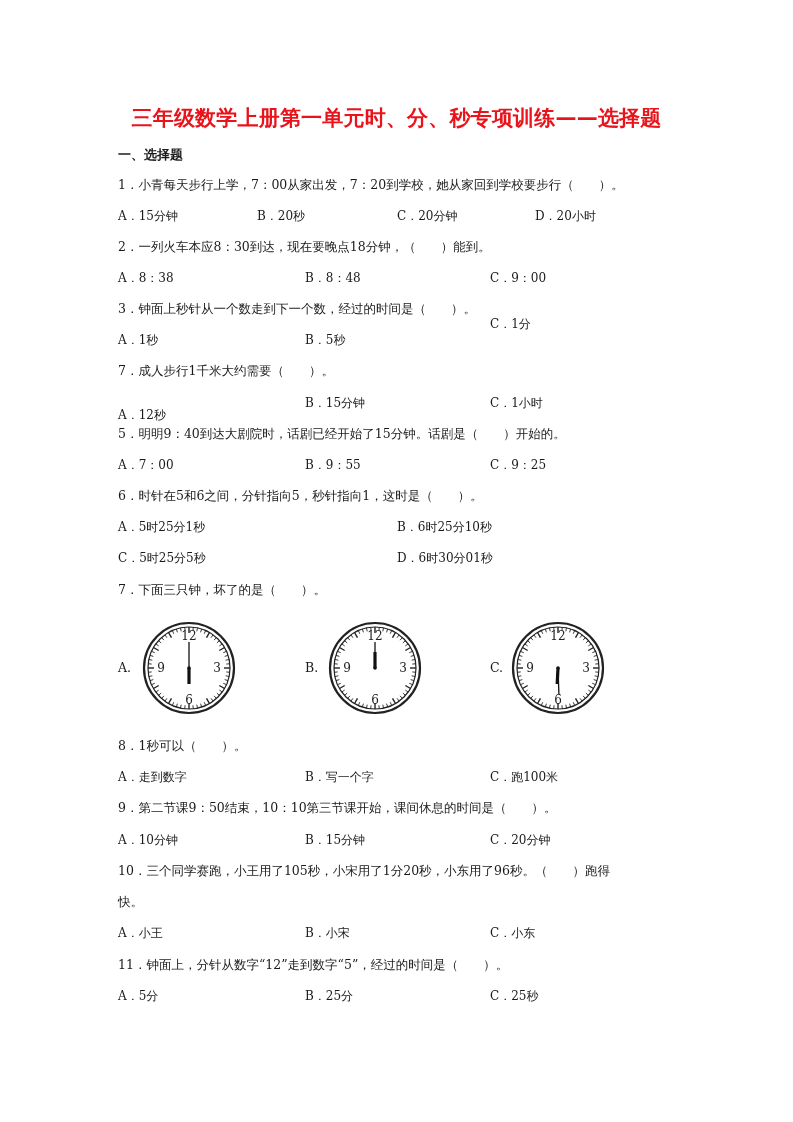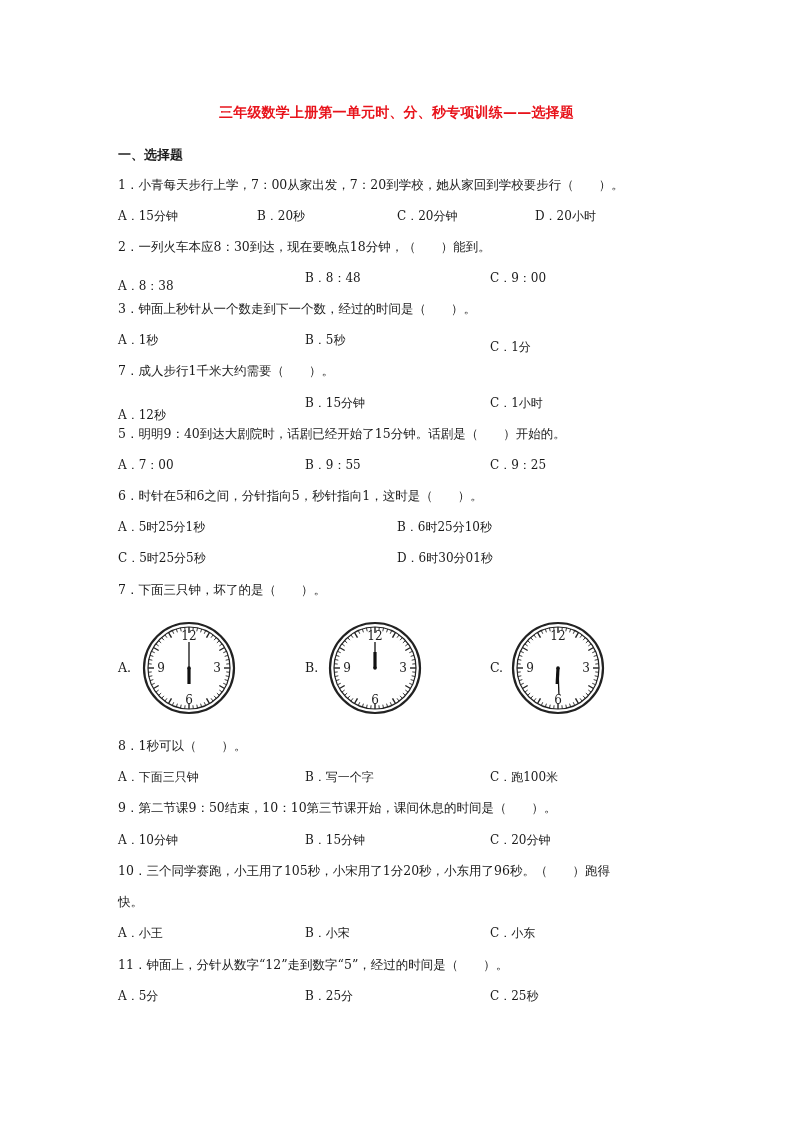--- a/index.html
+++ b/index.html
@@ -1,48 +1,48 @@
 <!DOCTYPE html>
 <html><head>
   <meta charset="utf-8">
   <style>
     html, body { margin: 0; padding: 0; background: #ffffff; }
     body { width: 793px; height: 1122px; position: relative; overflow: hidden;
       font-family: "DejaVu Serif", "Liberation Serif", serif; color: #1a1a1a; }
     .title { position: absolute; left: 0; top: 104px; width: 793px; text-align: center;
       font-family: "DejaVu Sans", "Liberation Sans", sans-serif; font-weight: bold;
-      font-size: 14px; letter-spacing: 0.2px; color: #e8131b; }
+      font-size: 21px; letter-spacing: 0.2px; color: #e8131b; }
     .section { position: absolute; left: 118px; top: 146px;
       font-family: "DejaVu Sans", "Liberation Sans", sans-serif; font-weight: bold; font-size: 13px; text-align: right; }
     .line { position: absolute; left: 118px; font-size: 12.5px; white-space: nowrap; line-height: 16px; text-align: center; }
     .opt { position: absolute; font-size: 12px; white-space: nowrap; line-height: 16px; }
     .clock-label { position: absolute; font-size: 12.5px; line-height: 16px; }
     .clock { position: absolute; width: 96px; height: 96px; }
   </style>
 </head>
 <body>
 
 <div class="title">三年级数学上册第一单元时、分、秒专项训练——选择题</div>
 <div class="section">一、选择题</div>
 
 <div class="line" style="top:177px">1．小青每天步行上学，7：00从家出发，7：20到学校，她从家回到学校要步行（　　）。</div>
 <div class="opt" style="left:118px;top:208px">A．15分钟</div>
 <div class="opt" style="left:257px;top:208px">B．20秒</div>
 <div class="opt" style="left:397px;top:208px">C．20分钟</div>
 <div class="opt" style="left:535px;top:208px">D．20小时</div>
 
 <div class="line" style="top:239px">2．一列火车本应8：30到达，现在要晚点18分钟，（　　）能到。</div>
-<div class="opt" style="left:118px;top:278px">A．8：38</div>
+<div class="opt" style="left:118px;top:270px">A．8：38</div>
 <div class="opt" style="left:305px;top:270px">B．8：48</div>
 <div class="opt" style="left:490px;top:270px">C．9：00</div>
 
 <div class="line" style="top:301px">3．钟面上秒针从一个数走到下一个数，经过的时间是（　　）。</div>
 <div class="opt" style="left:118px;top:332px">A．1秒</div>
 <div class="opt" style="left:305px;top:332px">B．5秒</div>
-<div class="opt" style="left:490px;top:339px">C．1分</div>
+<div class="opt" style="left:490px;top:316px">C．1分</div>
 
 <div class="line" style="top:363px">7．成人步行1千米大约需要（　　）。</div>
 <div class="opt" style="left:118px;top:407px">A．12秒</div>
 <div class="opt" style="left:305px;top:395px">B．15分钟</div>
 <div class="opt" style="left:490px;top:395px">C．1小时</div>
 
 <div class="line" style="top:426px">5．明明9：40到达大剧院时，话剧已经开始了15分钟。话剧是（　　）开始的。</div>
 <div class="opt" style="left:118px;top:457px">A．7：00</div>
 <div class="opt" style="left:305px;top:457px">B．9：55</div>
 <div class="opt" style="left:490px;top:457px">C．9：25</div>
@@ -274,21 +274,21 @@
       <text x="76" y="52" text-anchor="middle" font-size="12" font-family="&quot;DejaVu Serif&quot;, serif" fill="#222">3</text>
       <text x="48" y="84" text-anchor="middle" font-size="12" font-family="&quot;DejaVu Serif&quot;, serif" fill="#222">6</text>
       <text x="20" y="52" text-anchor="middle" font-size="12" font-family="&quot;DejaVu Serif&quot;, serif" fill="#222">9</text>
       <line x1="48" y1="48" x2="48.90738691426502" y2="73.98416150249649" stroke="#111" stroke-width="1.3" stroke-linecap="butt"></line>
       <line x1="48" y1="48" x2="47.1626247001129" y2="63.97807255607318" stroke="#111" stroke-width="3.2" stroke-linecap="butt"></line>
       <circle cx="48" cy="48" r="1.8" fill="#111"></circle>
     </g>
 </svg>
 
 <div class="line" style="top:738px">8．1秒可以（　　）。</div>
-<div class="opt" style="left:118px;top:769px">A．下面三只钟</div>
+<div class="opt" style="left:118px;top:769px">A．走到数字</div>
 <div class="opt" style="left:305px;top:769px">B．写一个字</div>
 <div class="opt" style="left:490px;top:769px">C．跑100米</div>
 
 <div class="line" style="top:800px">9．第二节课9：50结束，10：10第三节课开始，课间休息的时间是（　　）。</div>
 <div class="opt" style="left:118px;top:832px">A．10分钟</div>
 <div class="opt" style="left:305px;top:832px">B．15分钟</div>
 <div class="opt" style="left:490px;top:832px">C．20分钟</div>
 
 <div class="line" style="top:863px">10．三个同学赛跑，小王用了105秒，小宋用了1分20秒，小东用了96秒。（　　）跑得</div>
 <div class="line" style="top:894px">快。</div>

